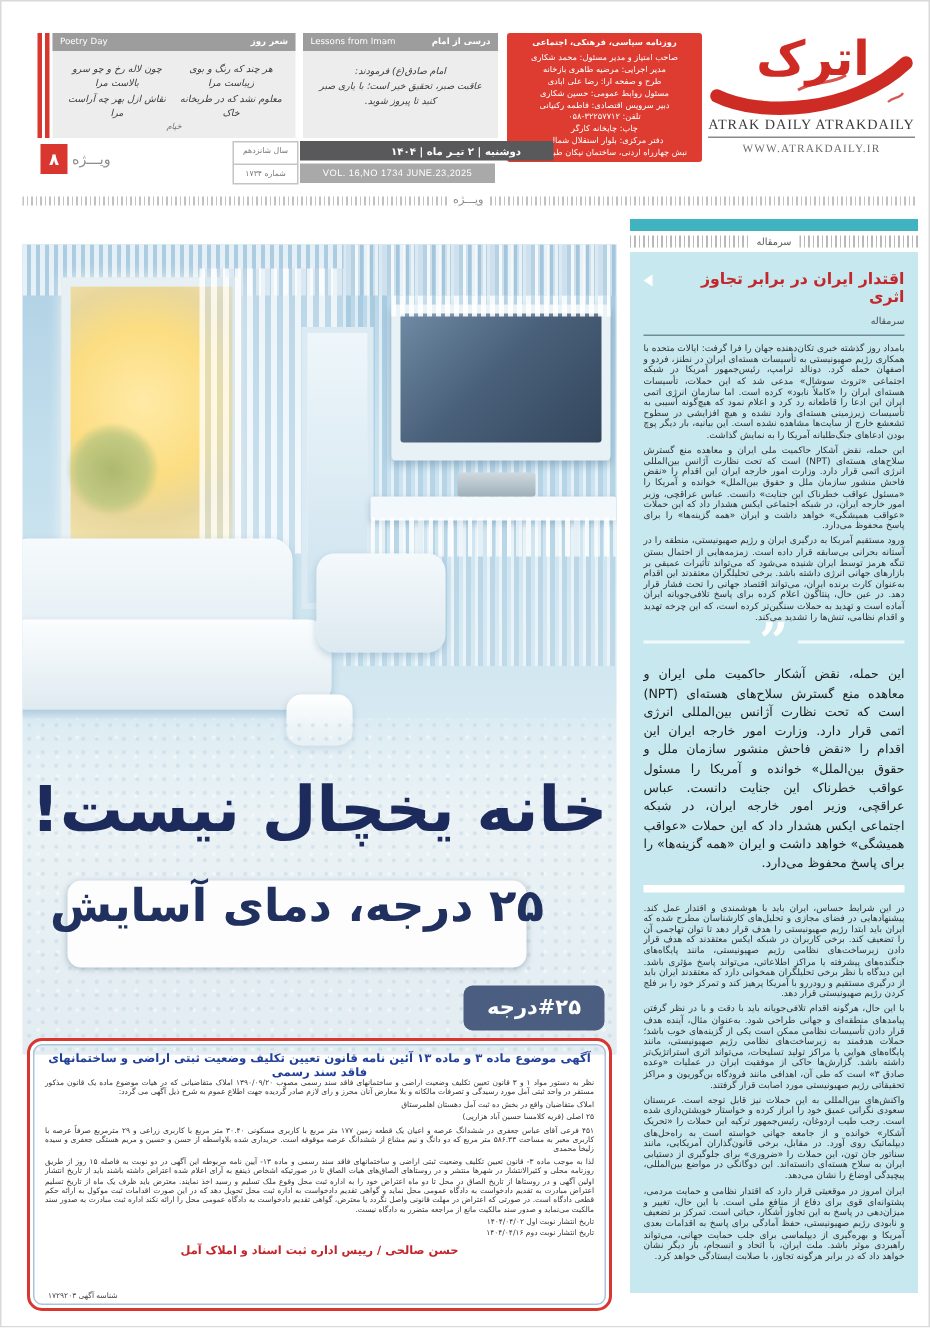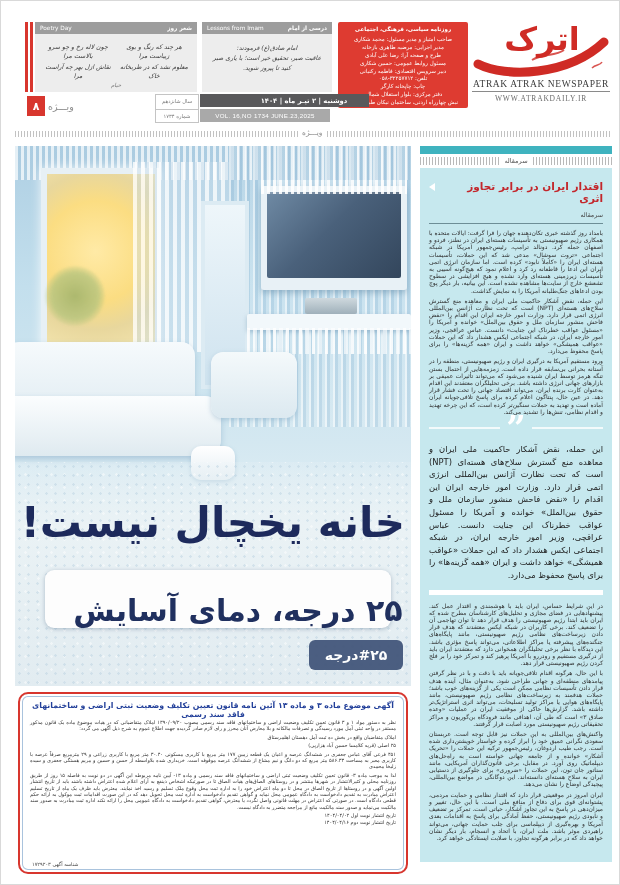--- a/index.html
+++ b/index.html
@@ -41,21 +41,21 @@
   .datebar{position:absolute;left:200px;width:130px;height:13px;color:#fff;display:flex;
     align-items:center;justify-content:center;}
   .datebar.fa{top:94px;background:#59595b;font-size:6.8px;font-weight:bold;direction:rtl;padding-left:39px;}
   .datebar.en{top:109px;background:#a9a9a9;font-size:6.2px;font-family:"Liberation Sans",sans-serif;letter-spacing:.3px;}
   
   .sep{position:absolute;left:15px;top:131px;width:597px;height:6px;
     background:repeating-linear-gradient(90deg,#c2c2c2 0 1px,transparent 1px 3px);}
   .sep-label{position:absolute;left:298px;top:128px;background:#fff;padding:0 4px;
     font-size:7.5px;color:#8d8d8d;direction:rtl;}
   
-  .photo{position:absolute;left:15px;top:146px;width:396px;height:540px;overflow:hidden;
+  .photo{position:absolute;left:15px;top:163px;width:396px;height:540px;overflow:hidden;
     background:linear-gradient(180deg,#aecfe3 0%,#c3dfed 26%,#d4e8f1 55%,#e9f2f6 78%,#dfeaef 100%);}
   .photo *{position:absolute;}
   .ceiling{left:0;top:0;width:100%;height:34px;
     background:repeating-linear-gradient(90deg,rgba(255,255,255,.85) 0 3px,rgba(167,200,222,.55) 3px 6px);
     opacity:.8;}
   .wall-icicles{right:0;top:0;width:46%;height:52%;
     background:repeating-linear-gradient(90deg,rgba(255,255,255,.75) 0 2px,rgba(140,180,210,.35) 2px 5px,rgba(255,255,255,.15) 5px 8px);
     opacity:.75;}
   .window{left:26px;top:22px;width:108px;height:172px;background:
     radial-gradient(circle at 45% 45%,#ffeaa6 0%,#fbdd82 45%,#e8d79d 70%,transparent 100%),#f4e6b0;
@@ -89,21 +89,21 @@
     border-radius:10px;box-shadow:0 2px 4px rgba(120,160,190,.4);}
   .floor{left:0;top:316px;width:100%;height:224px;
     background:linear-gradient(180deg,rgba(236,244,248,.2),#eaf2f5 30%,#e2ecf1);}
   .floor-speckle{left:0;top:316px;width:100%;height:224px;opacity:.5;
     background-image:radial-gradient(rgba(180,205,222,.8) 1px,transparent 1.5px),
                      radial-gradient(rgba(255,255,255,.9) 1px,transparent 1.5px);
     background-size:9px 9px,13px 13px;background-position:0 0,4px 6px;}
   .headline{left:6px;top:352px;width:384px;text-align:center;direction:rtl;
     font-size:42px;font-weight:bold;color:#1d2a5c;letter-spacing:-1px;white-space:nowrap;}
   .subbox{left:30px;top:424px;width:306px;height:58px;background:#fdfdfd;border-radius:9px;
-    box-shadow:0 1px 4px rgba(60,90,120,.35);display:flex;align-items:flex-end;justify-content:center;padding-left:40px;}
+    box-shadow:0 1px 4px rgba(60,90,120,.35);display:flex;align-items:flex-start;justify-content:center;}
   .subbox span{position:static;direction:rtl;font-size:30px;font-weight:bold;color:#20305f;white-space:nowrap;}
   .hashbox{left:294px;top:494px;width:94px;height:30px;background:#43577b;border-radius:6px;
     display:flex;align-items:center;justify-content:center;opacity:.95;}
   .hashbox span{position:static;direction:rtl;font-size:14px;color:#fff;font-weight:bold;}
   
   .opinion{position:absolute;left:420px;top:146px;width:192px;height:716px;background:#c6e8ee;overflow:hidden;}
   .op-topbar{height:8px;background:#3fb3bf;}
   .op-strip{height:14px;background:#fff;display:flex;align-items:center;}
   .op-strip .hatch{flex:1;height:8px;
     background:repeating-linear-gradient(90deg,#b9b9b9 0 1px,transparent 1px 3px);}
@@ -177,21 +177,21 @@
     <div class="ln">نبش چهارراه اردنی، ساختمان نیکان طبقه چهارم</div>
   </div>
 
   <div class="masthead">
     <svg width="138" height="58" viewBox="0 0 138 58">
       <path d="M6 44 C34 58, 96 56, 132 22" stroke="#cf2b25" stroke-width="9" fill="none" stroke-linecap="round"></path>
       <path d="M60 40 C70 34, 84 36, 92 30" stroke="#cf2b25" stroke-width="2" fill="none" opacity=".8"></path>
       <path d="M120 48 C124 44, 128 46, 130 42" stroke="#cf2b25" stroke-width="1.5" fill="none" opacity=".8"></path>
       <text x="70" y="30" text-anchor="middle" font-family="DejaVu Sans" font-size="32" font-weight="bold" fill="#cf2b25">اترک</text>
     </svg>
-    <div class="m-en">ATRAK ATRAK NEWSPAPER</div>
+    <div class="m-en">ATRAK DAILY ATRAKDAILY</div>
     <div class="m-url">WWW.ATRAKDAILY.IR</div>
   </div>
 
   <div class="pagechip">۸</div>
   <div class="edition">ویـــژه</div>
   <div class="yearbox">
     <div>سال شانزدهم</div>
     <div>شماره ۱۷۳۴</div>
   </div>
   <div class="datebar fa">دوشنبه | ۲ تیـر ماه | ۱۴۰۴</div>
@@ -261,16 +261,17 @@
 
   <section class="notice">
     <div class="n-title">آگهی موضوع ماده ۳ و ماده ۱۳ آئین نامه قانون تعیین تکلیف وضعیت ثبتی اراضی و ساختمانهای فاقد سند رسمی</div>
     <p>نظر به دستور مواد ۱ و ۳ قانون تعیین تکلیف وضعیت اراضی و ساختمانهای فاقد سند رسمی مصوب ۱۳۹۰/۰۹/۲۰ املاک متقاضیانی که در هیات موضوع ماده یک قانون مذکور مستقر در واحد ثبتی آمل مورد رسیدگی و تصرفات مالکانه و بلا معارض آنان محرز و رای لازم صادر گردیده جهت اطلاع عموم به شرح ذیل آگهی می گردد:</p>
     <p>املاک متقاضیان واقع در بخش ده ثبت آمل دهستان اهلمرستاق</p>
     <p>۲۵ اصلی (قریه کلامسا حسین آباد هزارپی)</p>
     <p>۴۵۱ فرعی آقای عباس جعفری در ششدانگ عرصه و اعیان یک قطعه زمین ۱۷۷ متر مربع با کاربری مسکونی ۳۰.۴۰ متر مربع با کاربری زراعی و ۲۹ مترمربع صرفاً عرصه با کاربری معبر به مساحت ۵۸۶.۳۳ متر مربع که دو دانگ و نیم مشاع از ششدانگ عرصه موقوفه است. خریداری شده بلاواسطه از حسن و حسین و مریم هستگی جعفری و سیده زلیخا محمدی</p>
     <p>لذا به موجب ماده ۳- قانون تعیین تکلیف وضعیت ثبتی اراضی و ساختمانهای فاقد سند رسمی و ماده ۱۳- آیین نامه مربوطه این آگهی در دو نوبت به فاصله ۱۵ روز از طریق روزنامه محلی و کثیرالانتشار در شهرها منتشر و در روستاهای الصاق‌های هیات الصاق تا در صورتیکه اشخاص ذینفع به آرای اعلام شده اعتراض داشته باشند باید از تاریخ انتشار اولین آگهی و در روستاها از تاریخ الصاق در محل تا دو ماه اعتراض خود را به اداره ثبت محل وقوع ملک تسلیم و رسید اخذ نمایند. معترض باید ظرف یک ماه از تاریخ تسلیم اعتراض مبادرت به تقدیم دادخواست به دادگاه عمومی محل نماید و گواهی تقدیم دادخواست به اداره ثبت محل تحویل دهد که در این صورت اقدامات ثبت موکول به ارائه حکم قطعی دادگاه است. در صورتی که اعتراض در مهلت قانونی واصل نگردد یا معترض، گواهی تقدیم دادخواست به دادگاه عمومی محل را ارائه نکند اداره ثبت مبادرت به صدور سند مالکیت می‌نماید و صدور سند مالکیت مانع از مراجعه متضرر به دادگاه نیست.</p>
     <div class="n-date">تاریخ انتشار نوبت اول ۱۴۰۴/۰۴/۰۲</div>
     <div class="n-date">تاریخ انتشار نوبت دوم ۱۴۰۴/۰۴/۱۶</div>
+    <div class="n-sig">حسن صالحی / رییس اداره ثبت اسناد و املاک آمل</div>
     <div class="n-id">شناسه آگهی ۱۷۲۹۲۰۳</div>
   </section>
 
 </div>
 
 </body></html>

